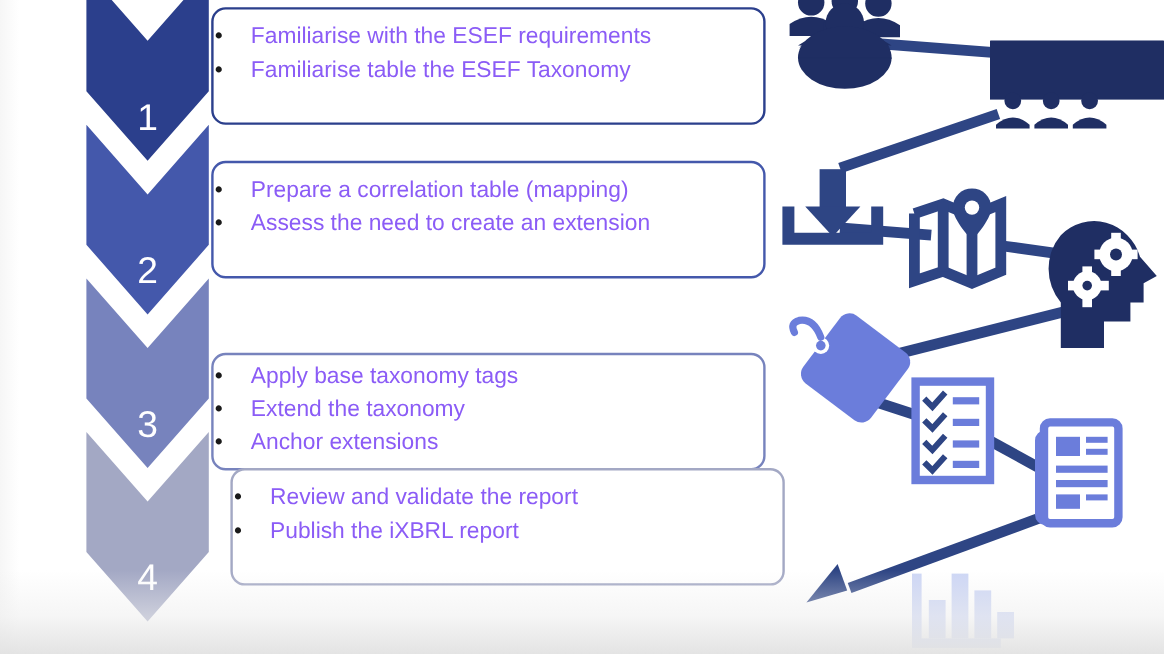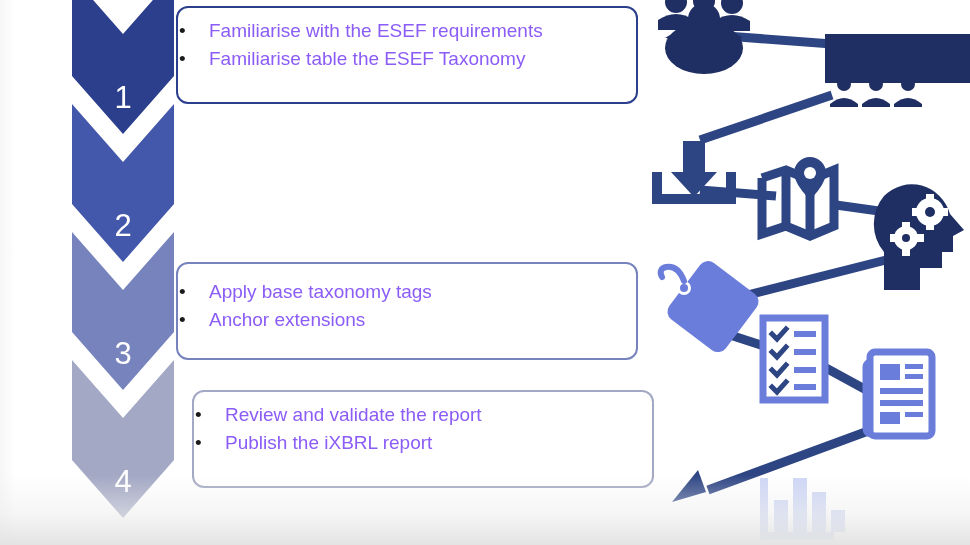--- a/index.html
+++ b/index.html
@@ -87,24 +87,31 @@
   <div class="step-num" style="left:103px; top:336px;">3</div>
   <div class="step-num" style="left:103px; top:464px;">4</div>
 
   <div class="txtbox b1">
     <ul>
       <li>Familiarise with the ESEF requirements</li>
       <li>Familiarise table the ESEF Taxonomy</li>
     </ul>
   </div>
 
-
-  <div class="txtbox b3" style="padding-top:14px;">
+  <div class="txtbox b2">
+    <ul>
+      <li>Prepare a correlation table (mapping)</li>
+      <li>Assess the need to create an extension</li>
+    </ul>
+  </div>
+
+  <div class="txtbox b3" style="padding-top:4px;margin-top:32px;">
     <ul>
       <li>Apply base taxonomy tags</li>
+      <li>Extend the taxonomy</li>
       <li>Anchor extensions</li>
     </ul>
   </div>
 
   <div class="txtbox b4">
     <ul>
       <li>Review and validate the report</li>
       <li>Publish the iXBRL report</li>
     </ul>
   </div>

